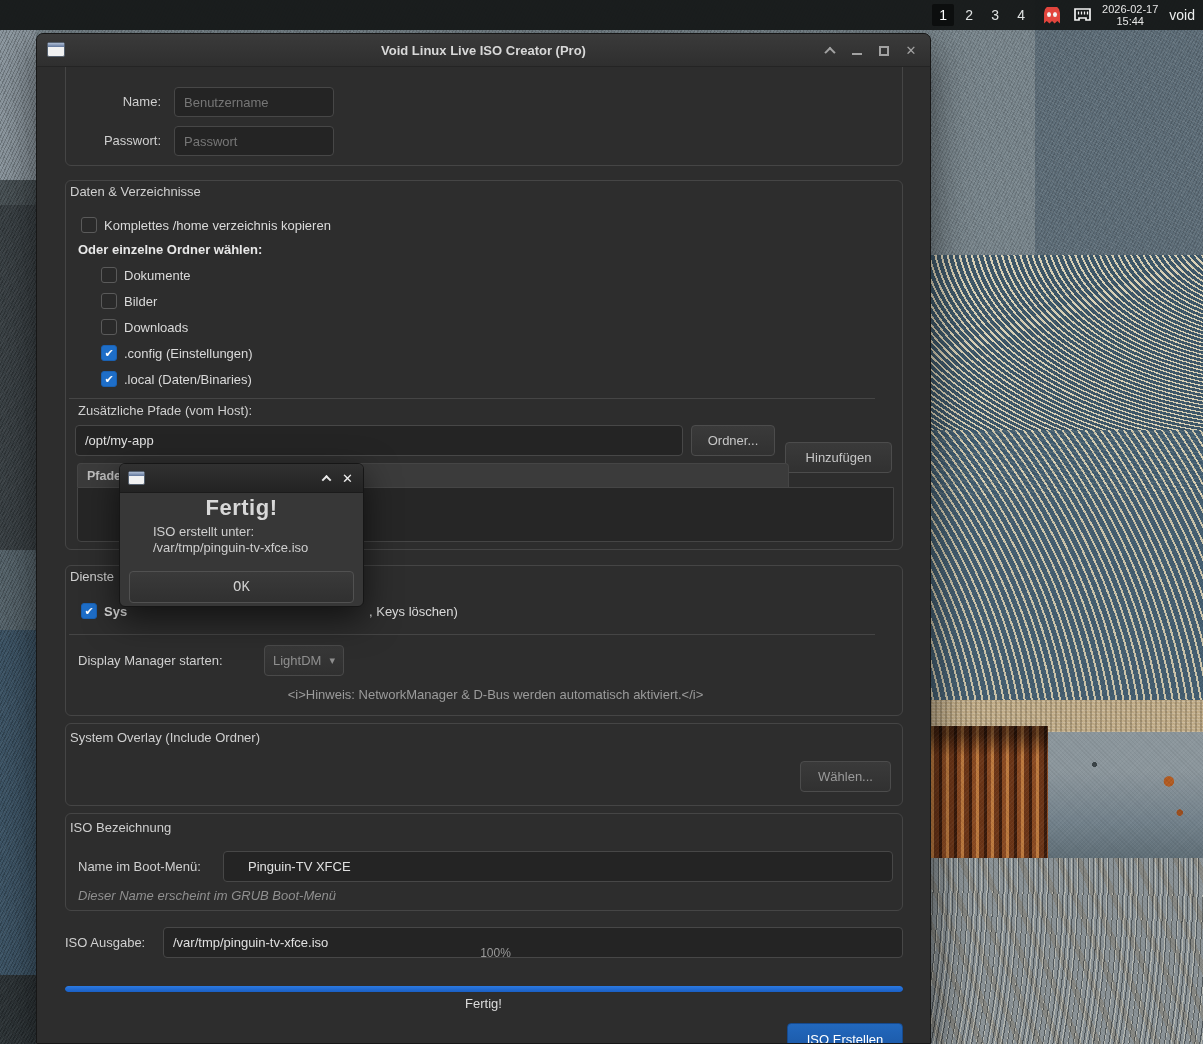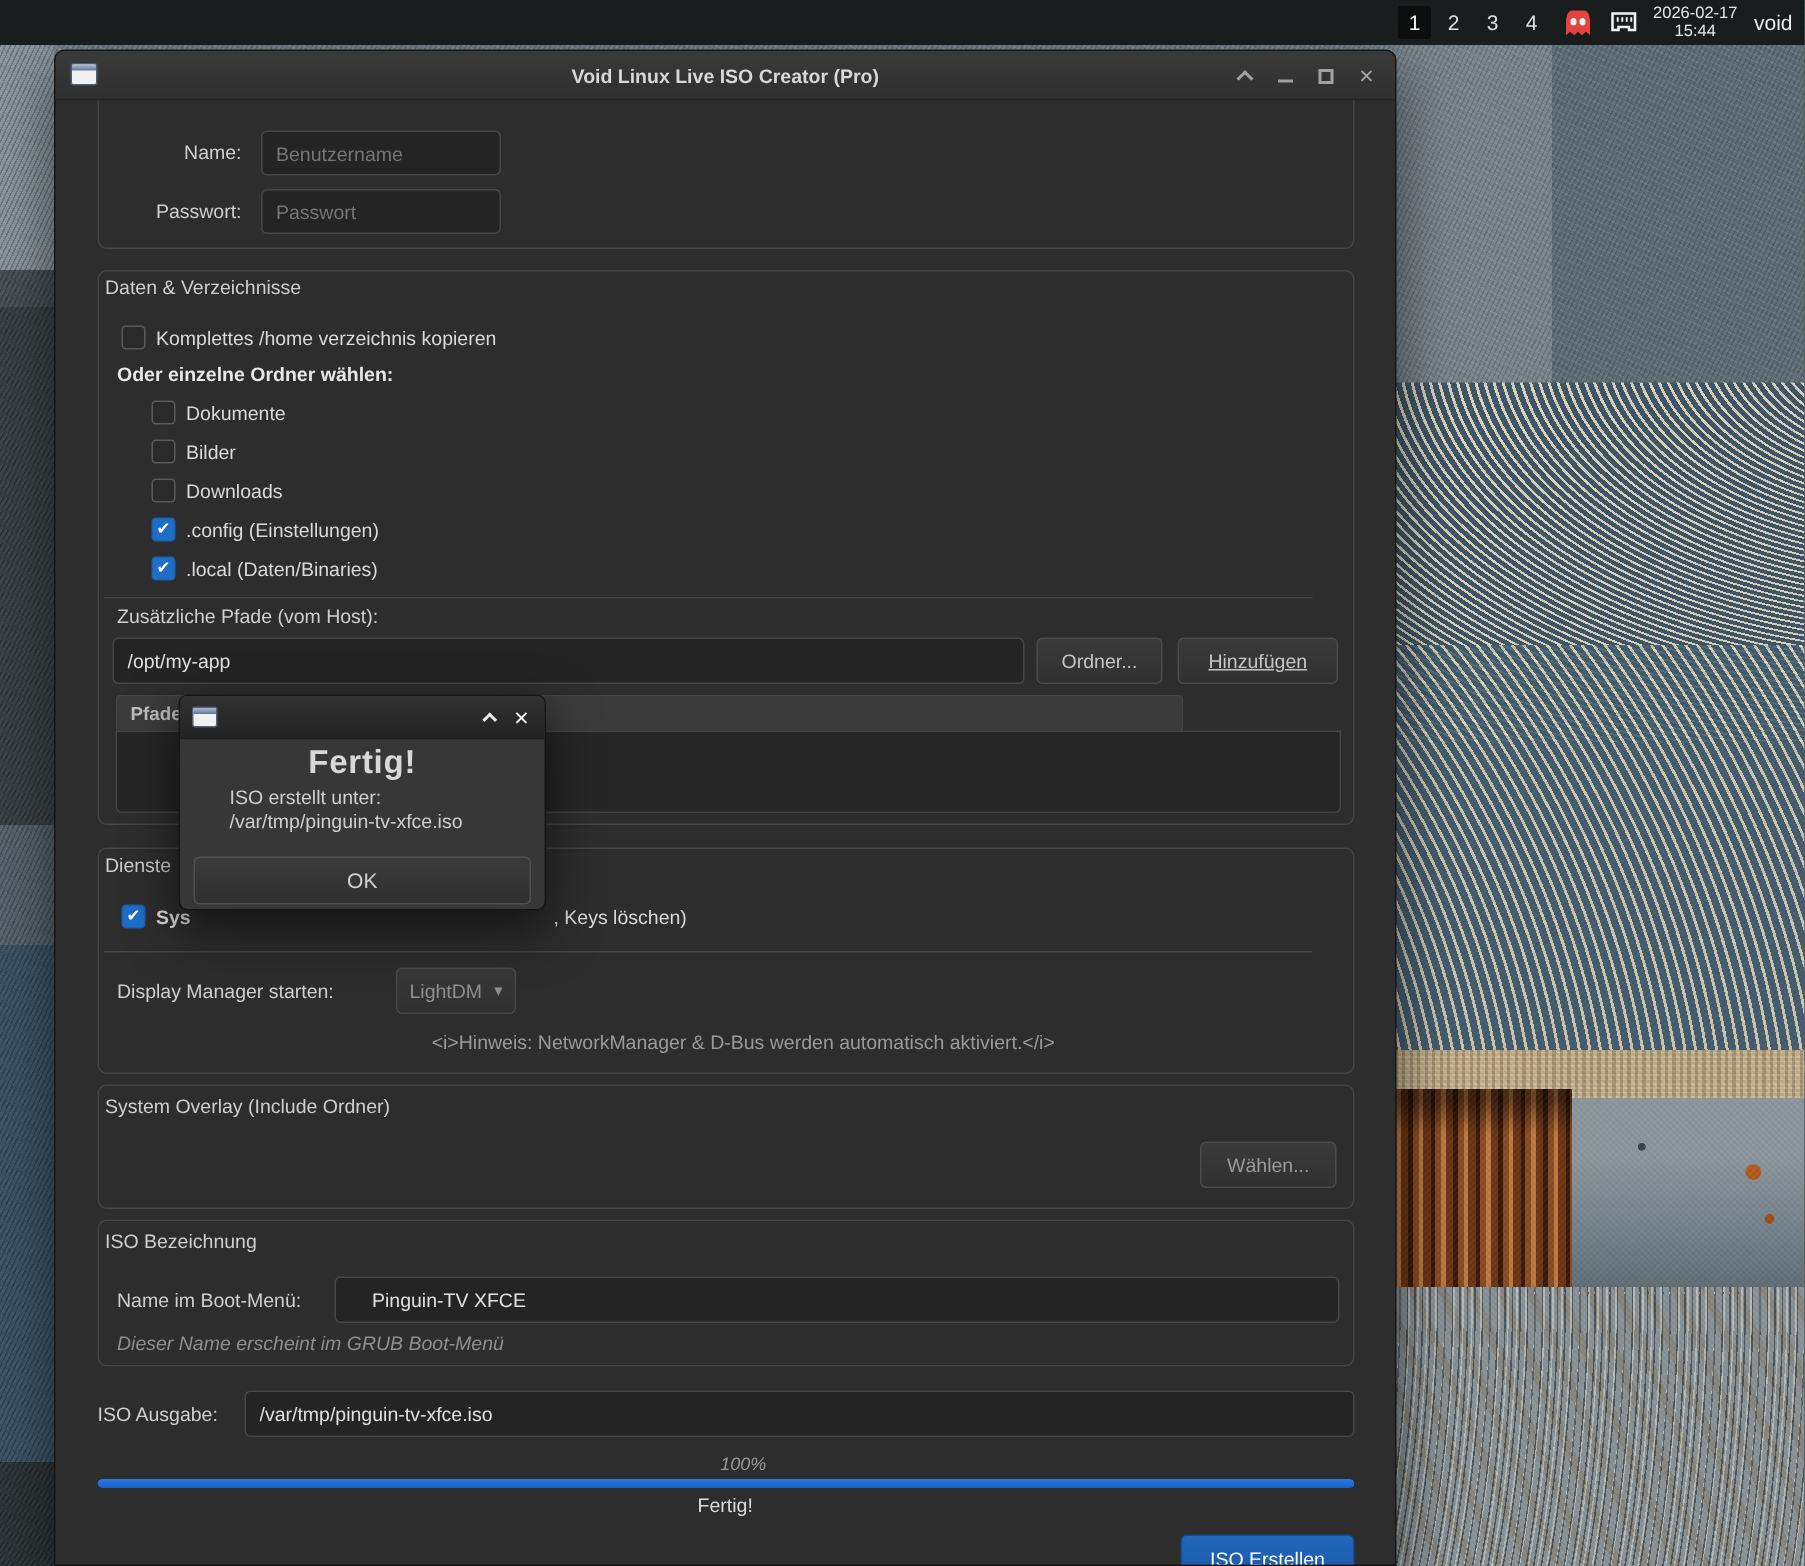--- a/index.html
+++ b/index.html
@@ -130,21 +130,21 @@
     background:linear-gradient(180deg,#aebdd4,#5f7499); }
   .dlg-btns { position:absolute; right:10px; top:0; height:29px; display:flex; align-items:center; gap:12px; }
   .dlg-chev { width:7px; height:7px; border-left:2px solid #e8e8e8; border-top:2px solid #e8e8e8;
     transform:rotate(45deg) translate(1px,1px); }
   .dlg-close { color:#f0f0f0; font-size:13px; font-weight:bold; line-height:13px; }
   .dlg-title { position:absolute; left:0; right:0; top:31px; text-align:center; color:#d8d8d8;
     font-size:22px; font-weight:bold; letter-spacing:.5px; }
   .dlg-line { position:absolute; left:33px; color:#cfcfcf; font-size:13px; }
   .dlg-ok { position:absolute; left:9px; right:9px; top:107px; height:32px;
     background:linear-gradient(180deg,#3a3a3a,#303030); border:1px solid #515151; border-radius:4px;
-    color:#d0d0d0; font-size:14px; display:flex; align-items:center; justify-content:center; }
+    color:#d0d0d0; font-size:14px; display:flex; align-items:center; justify-content:center;font-family:Liberation Mono, monospace; }
 </style>
 </head>
 <body>
 
 <div class="wallpaper">
   <div class="wp wp-topwall"></div>
   <div class="wp wp-waves1"></div>
   <div class="wp wp-waves2"></div>
   <div class="wp wp-sandstrip"></div>
   <div class="wp wp-wood"></div>
@@ -231,21 +231,21 @@
     </div>
     <div class="cbrow" style="left:64px; top:304px;">
       <span class="cb checked"></span>
       <span>.local (Daten/Binaries)</span>
     </div>
 
     <div class="sep" style="left:32px; top:331px; width:806px;"></div>
     <div class="abs lbl" style="left:41px; top:336px;">Zusätzliche Pfade (vom Host):</div>
     <input class="field" readonly="" style="left: 38px; top: 358px; width: 608px; height: 31px;" value="/opt/my-app">
     <div class="btn" style="left:654px; top:358px; width:84px; height:31px;">Ordner...</div>
-    <div class="btn" style="left:748px; top:358px; width:107px; height:31px;text-decoration:underline;">Hinzufügen</div>
+    <div class="btn" style="left:748px; top:375px; width:107px; height:31px;">Hinzufügen</div>
     <div class="theader" style="left:40px; top:396px; width:712px; height:24px;">
       <span>Pfade</span>
     </div>
     <div class="tlist" style="left:40px; top:420px; width:817px; height:55px;"></div>
 
     <div class="groupbox" style="left:28px; top:498px; width:838px; height:151px;"></div>
     <div class="gtitle" style="left:33px; top:502px;">Dienste</div>
     <span class="cb checked" style="position:absolute; left:44px; top:536px;"></span>
     <div class="abs" style="left:67px; top:537px; color:#dadada;font-weight:bold;">Sys</div>
     <div class="abs" style="left:332px; top:537px; color:#dadada;">, Keys löschen)</div>
@@ -262,21 +262,21 @@
     <div class="btn" style="left:763px; top:694px; width:91px; height:31px; color:#9a9a9a;">Wählen...</div>
 
     <div class="groupbox" style="left:28px; top:746px; width:838px; height:98px;"></div>
     <div class="gtitle" style="left:33px; top:753px;">ISO Bezeichnung</div>
     <div class="abs lbl" style="left:41px; top:784px; height:31px; line-height:31px;">Name im Boot-Menü:</div>
     <input class="field" readonly="" style="left: 186px; top: 784px; width: 670px; height: 31px; padding-left: 24px;" value="Pinguin-TV XFCE">
     <div class="italic-hint" style="left:41px; top:821px;">Dieser Name erscheint im GRUB Boot-Menü</div>
 
     <div class="abs lbl" style="left:28px; top:860px; height:31px; line-height:31px;">ISO Ausgabe:</div>
     <input class="field" readonly="" style="left: 126px; top: 860px; width: 740px; height: 31px;" value="/var/tmp/pinguin-tv-xfce.iso">
-    <div class="hint-center pct" style="top:902px;font-style:italic;">100%</div>
+    <div class="hint-center pct" style="top:879px;">100%</div>
     <div class="ptrack" style="left:28px; top:919px; width:838px;">
       <div class="pfill" style="width: 100%;"></div>
     </div>
     <div class="status-center" style="top:929px;">Fertig!</div>
     <div class="primary-btn" style="left:750px; top:956px; width:116px; height:33px;">ISO Erstellen</div>
   </div>
 </div>
 
 <div class="dialog">
   <div class="dlg-titlebar">

